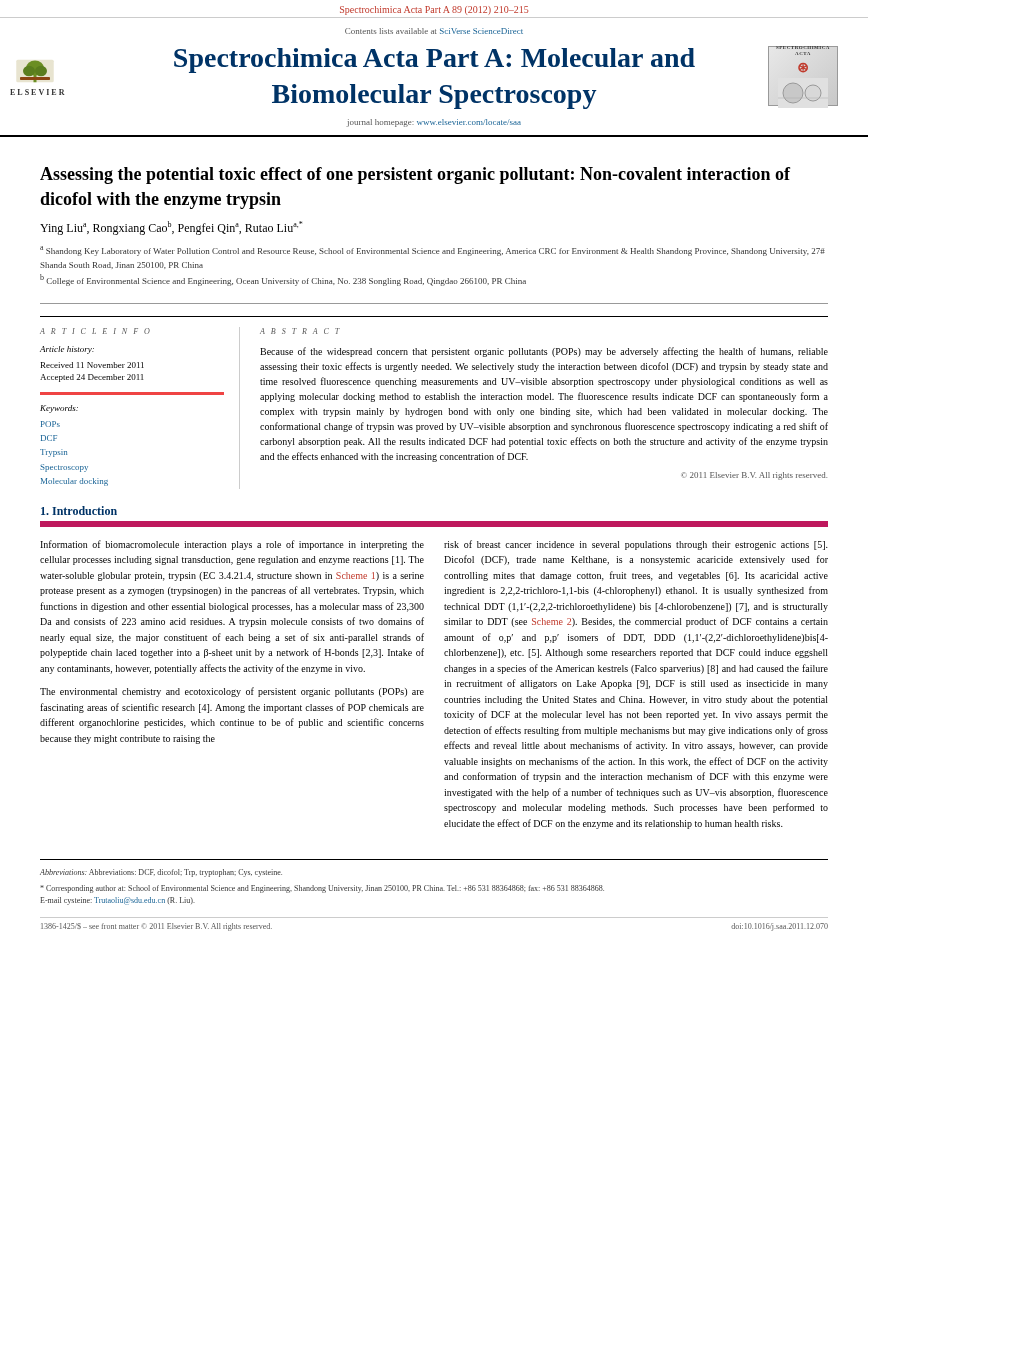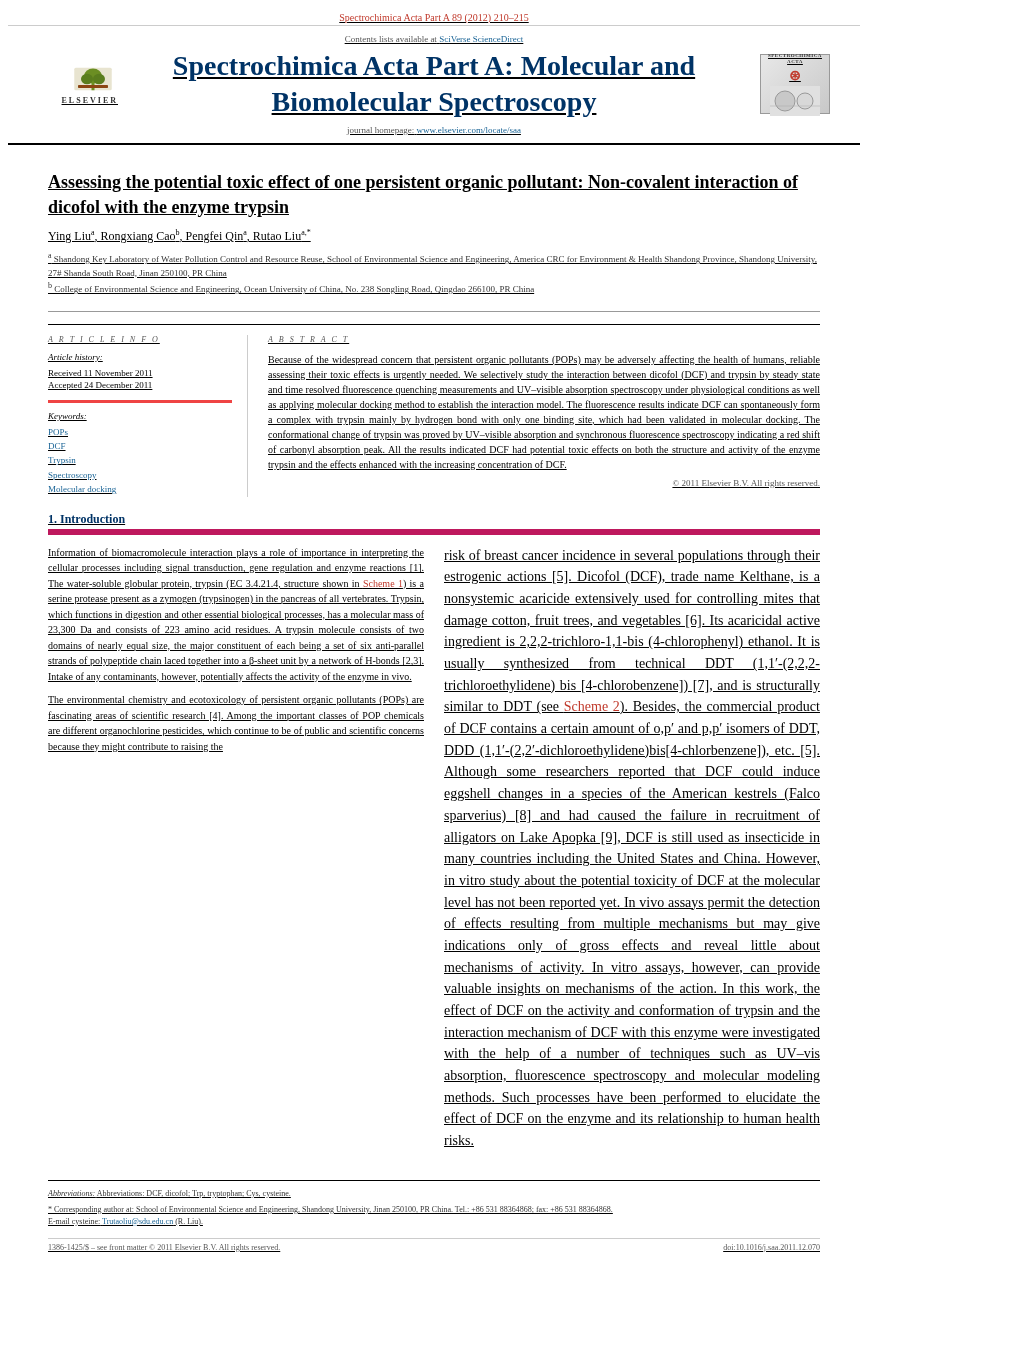--- a/index.html
+++ b/index.html
@@ -6,43 +6,42 @@
     body {
       width: 1021px;
       min-height: 1351px;
       background: #fff;
       font-family: "Times New Roman", Times, serif;
       font-size: 11px;
       color: #000;
     }
     .page-wrapper {
       width: 868px;
-      padding: 8px;
-      text-decoration: underline;
+      padding: 0;
     }
     
     .top-bar {
       text-align: center;
       font-size: 10px;
       color: #c0392b;
       padding: 4px 0 2px 0;
       border-bottom: 1px solid #ccc;
     }
     
     .header {
       display: flex;
       align-items: center;
       padding: 8px 20px 8px 10px;
       border-bottom: 2px solid #000;
     }
     .header-left {
       width: 100px;
       display: flex;
       flex-direction: column;
-      align-items: flex-end;
+      align-items: flex-start;
     }
     .elsevier-tree {
       width: 50px;
       height: 30px;
     }
     .elsevier-text {
       font-size: 8px;
       font-weight: bold;
       letter-spacing: 2px;
       color: #333;
@@ -208,21 +207,21 @@
       margin-top: 10px;
     }
     .body-col-left {
       flex: 1;
       font-size: 10px;
       line-height: 1.55;
       text-align: justify;
     }
     .body-col-right {
       flex: 1;
-      font-size: 14px;
+      font-size: 10px;
       line-height: 1.55;
       text-align: justify;
     }
     .scheme-link {
       color: #c0392b;
       text-decoration: none;
     }
     .paragraph {
       margin-bottom: 8px;
     }

